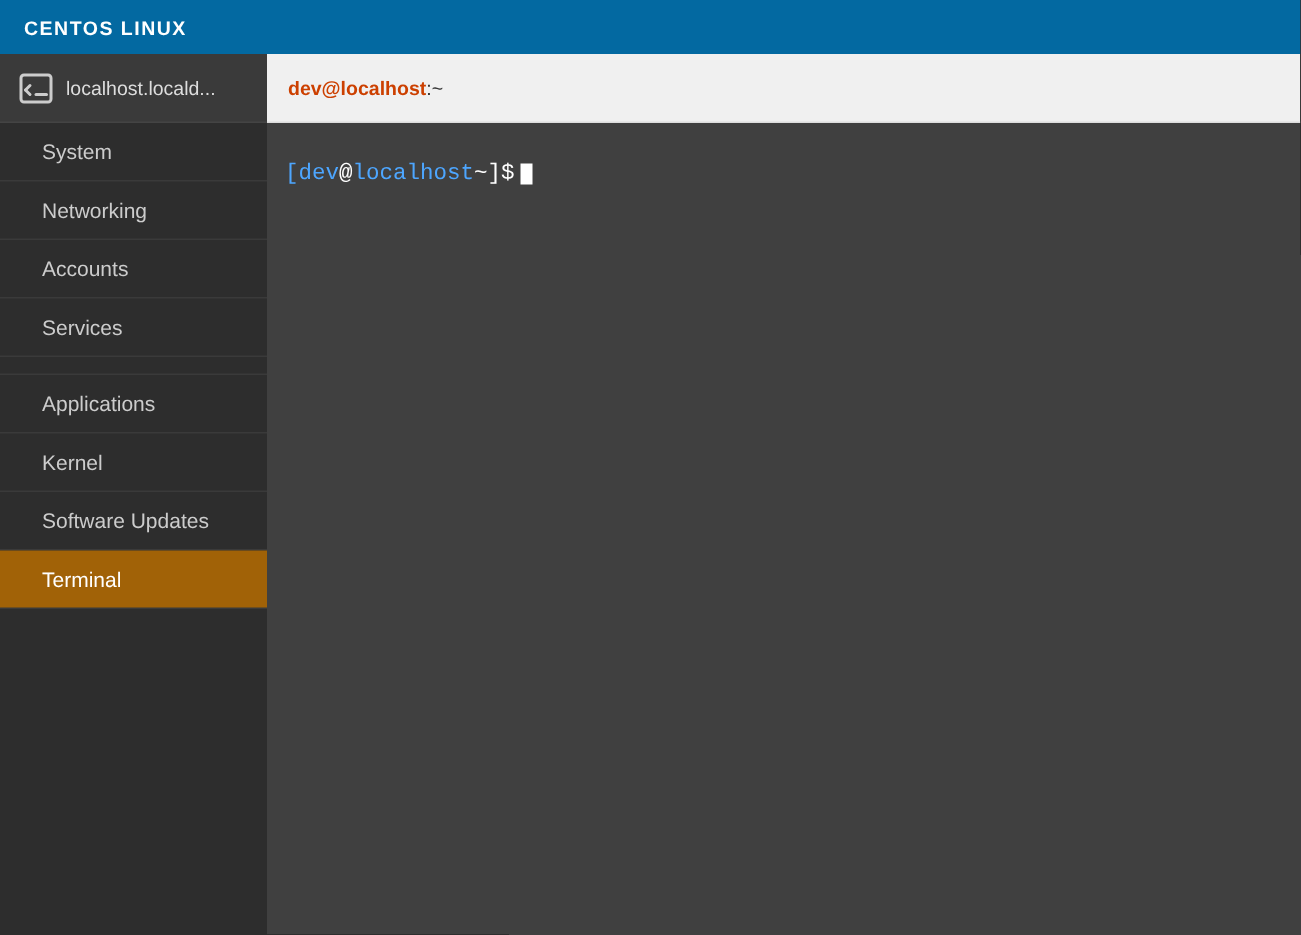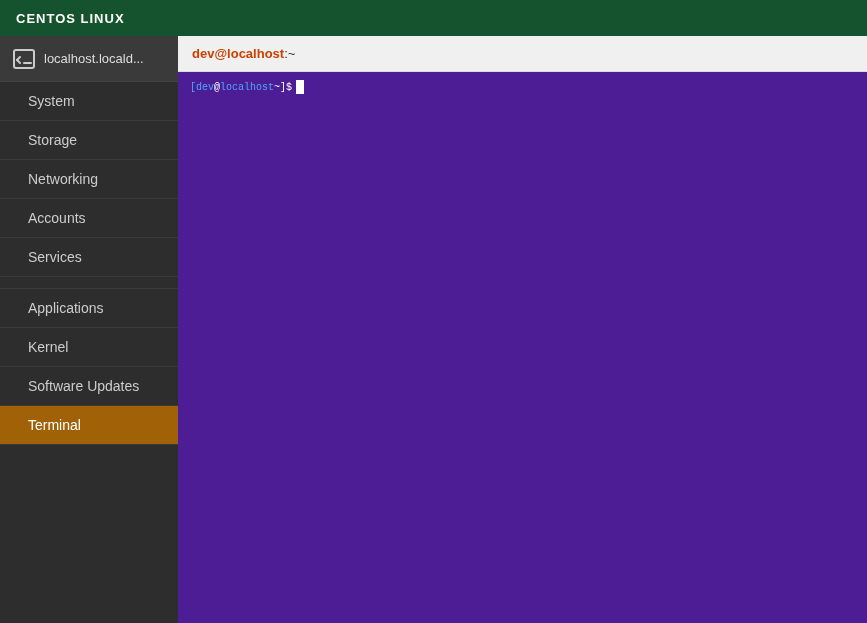--- a/index.html
+++ b/index.html
@@ -1,19 +1,19 @@
 <!DOCTYPE html>
 <html><head>
   <meta charset="utf-8">
   <style>
     * { margin: 0; padding: 0; box-sizing: border-box; }
     body { width: 867px; height: 623px; font-family: 'Helvetica Neue', Arial, sans-serif; display: flex; flex-direction: column; overflow: hidden; background: #1b1b1b; }
 
     #topbar {
-      background: #14532d;
+      background: #0369a1;
       color: #fff;
       font-size: 13px;
       font-weight: bold;
       letter-spacing: 1px;
       padding: 0 16px;
       height: 36px;
       display: flex;
       align-items: center;
       flex-shrink: 0;
     }
@@ -83,32 +83,32 @@
       flex-direction: column;
       overflow: hidden;
     }
 
     #terminal-titlebar {
       background: #f0f0f0;
       padding: 6px 14px;
       font-size: 13px;
       color: #333;
       border-bottom: 1px solid #ddd;
-      height: 36px;
+      height: 46px;
       display: flex;
       align-items: center;
       flex-shrink: 0;
     }
 
     #terminal-body {
-      background: #4c1d95;
+      background: #404040;
       flex: 1;
-      padding: 8px 12px;
+      padding: 25px 12px;
       font-family: 'Courier New', monospace;
-      font-size: 10px;
+      font-size: 15px;
       color: #f0f0f0;
       overflow: auto;
     }
 
     #terminal-prompt {
       display: flex;
       align-items: center;
     }
 
     .prompt-user {
@@ -158,23 +158,20 @@
           <line x1="12" y1="16" x2="19" y2="16"></line>
         </svg>
       </div>
       <span id="sidebar-header-text">localhost.locald...</span>
     </div>
 
     <div class="sidebar-item">
       <span>System</span>
     </div>
     <div class="sidebar-item">
-      <span>Storage</span>
-    </div>
-    <div class="sidebar-item">
       <span>Networking</span>
     </div>
     <div class="sidebar-item">
       <span>Accounts</span>
     </div>
     <div class="sidebar-item">
       <span>Services</span>
     </div>
     <div class="sidebar-spacer"></div>
     <div class="sidebar-item">

